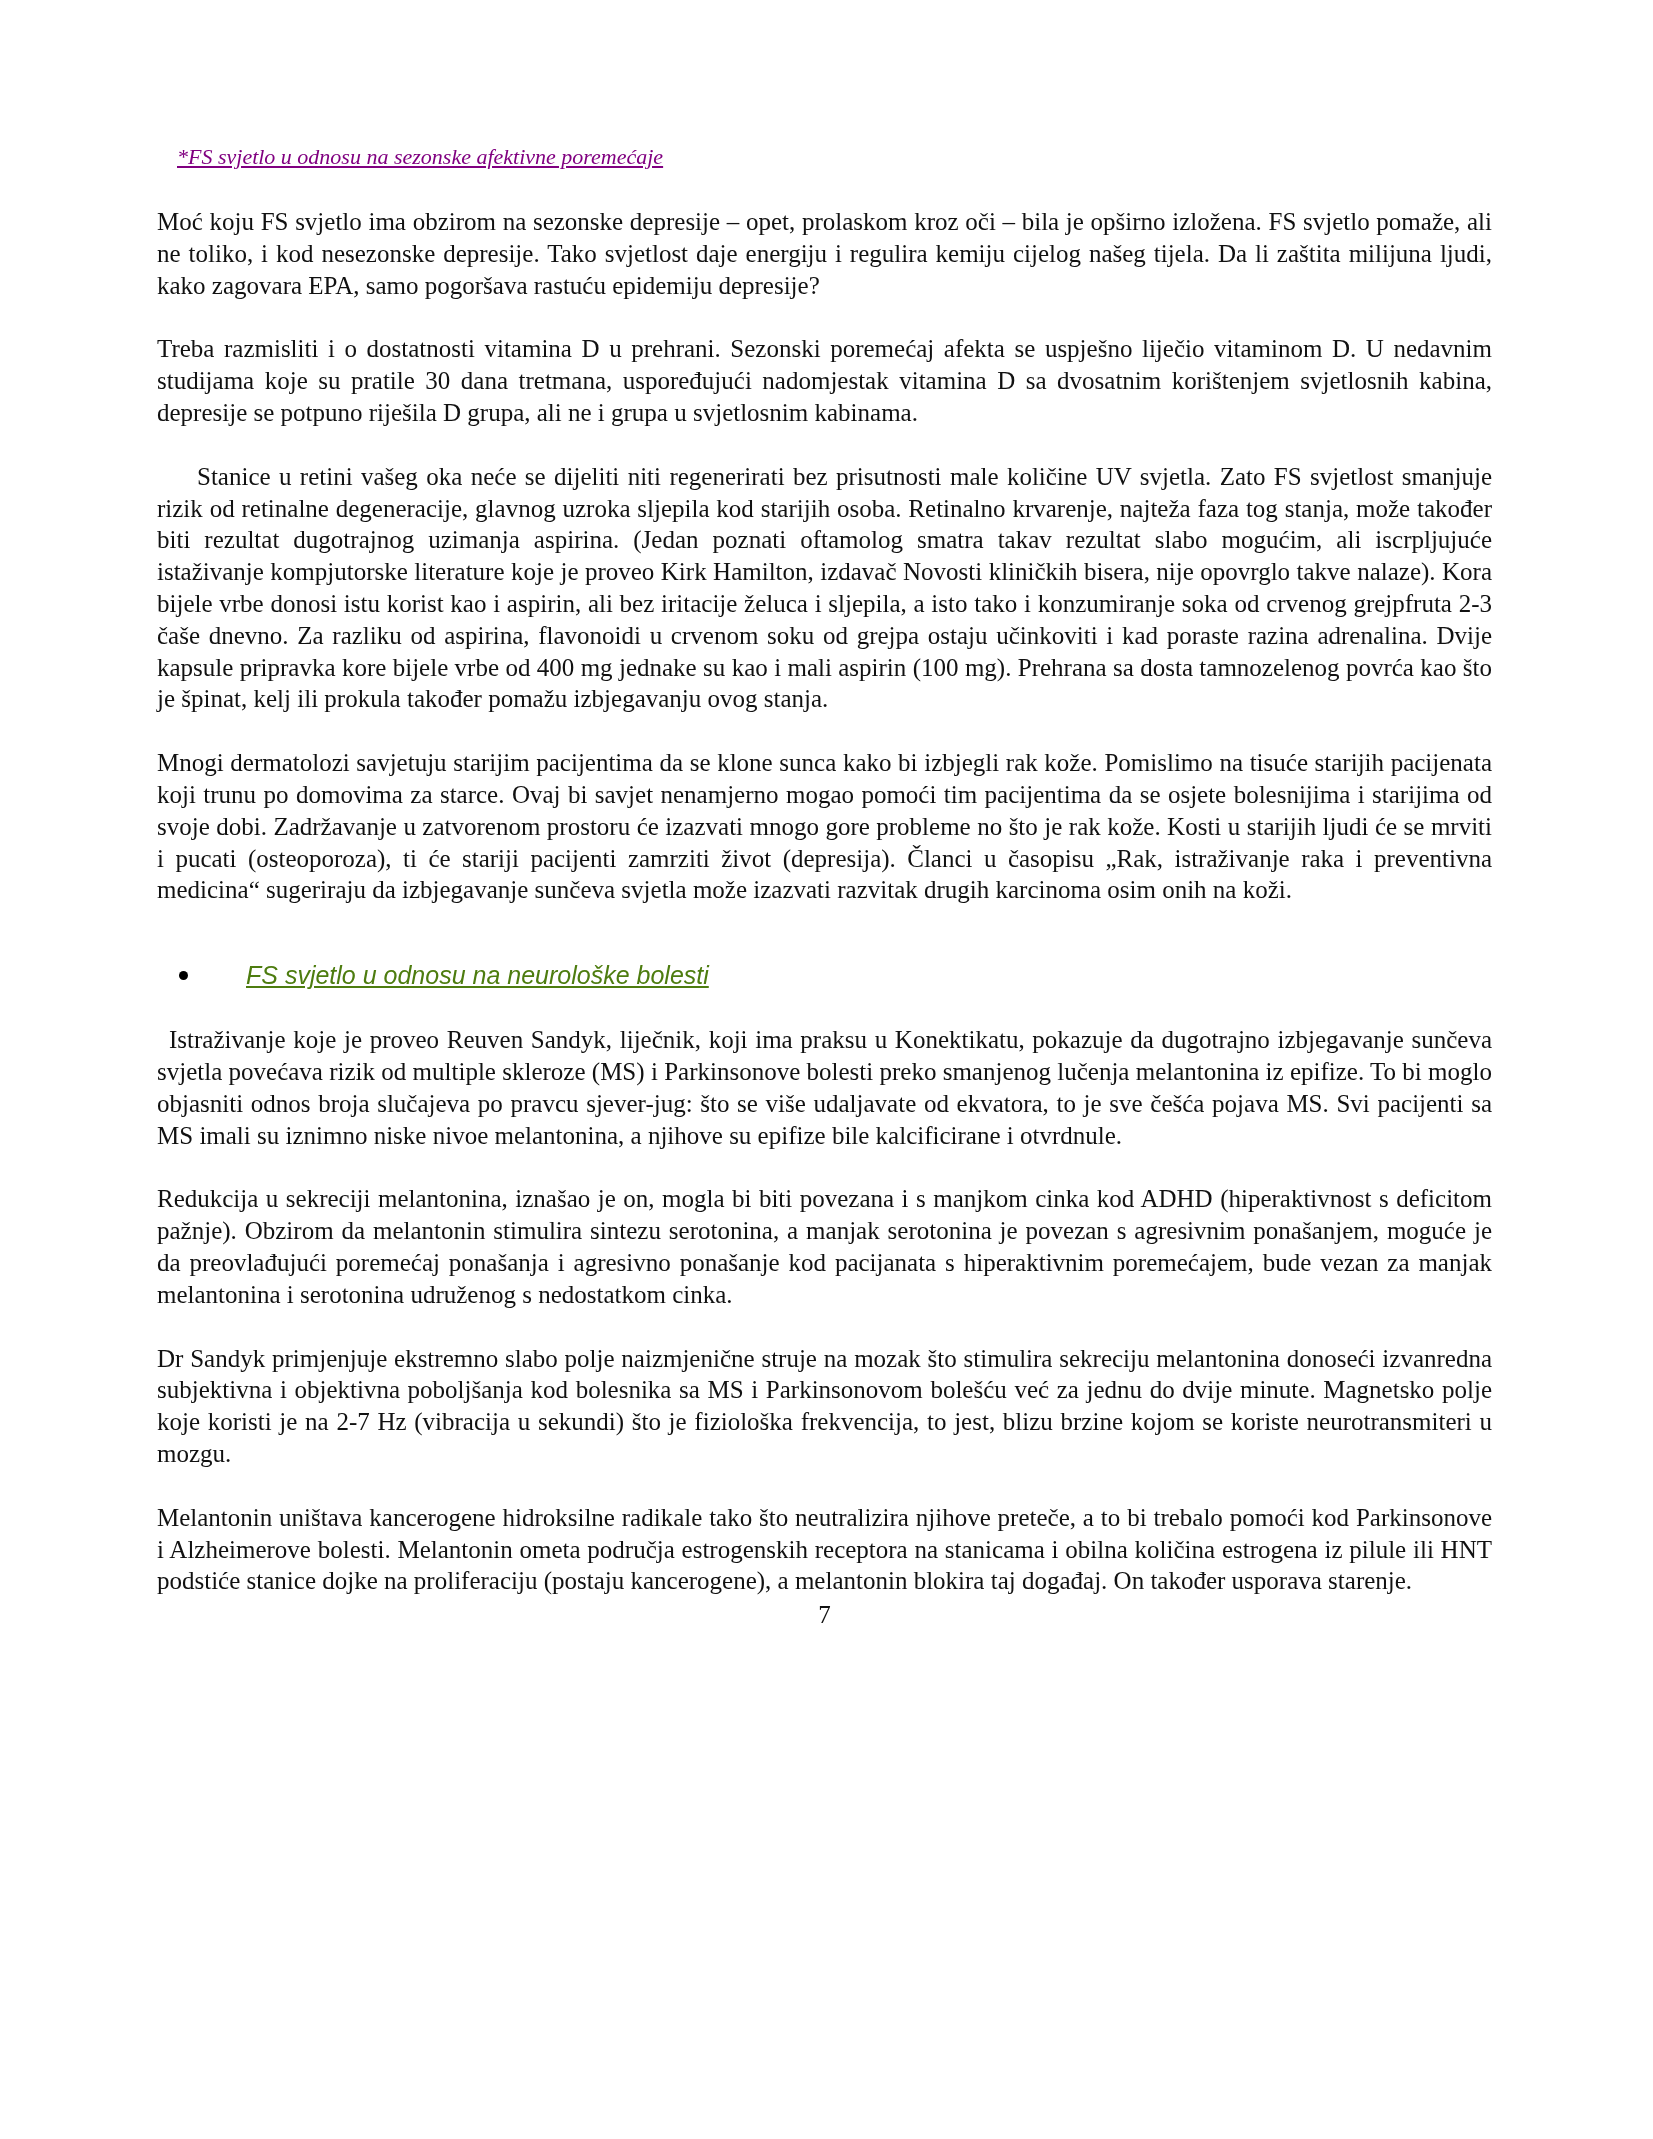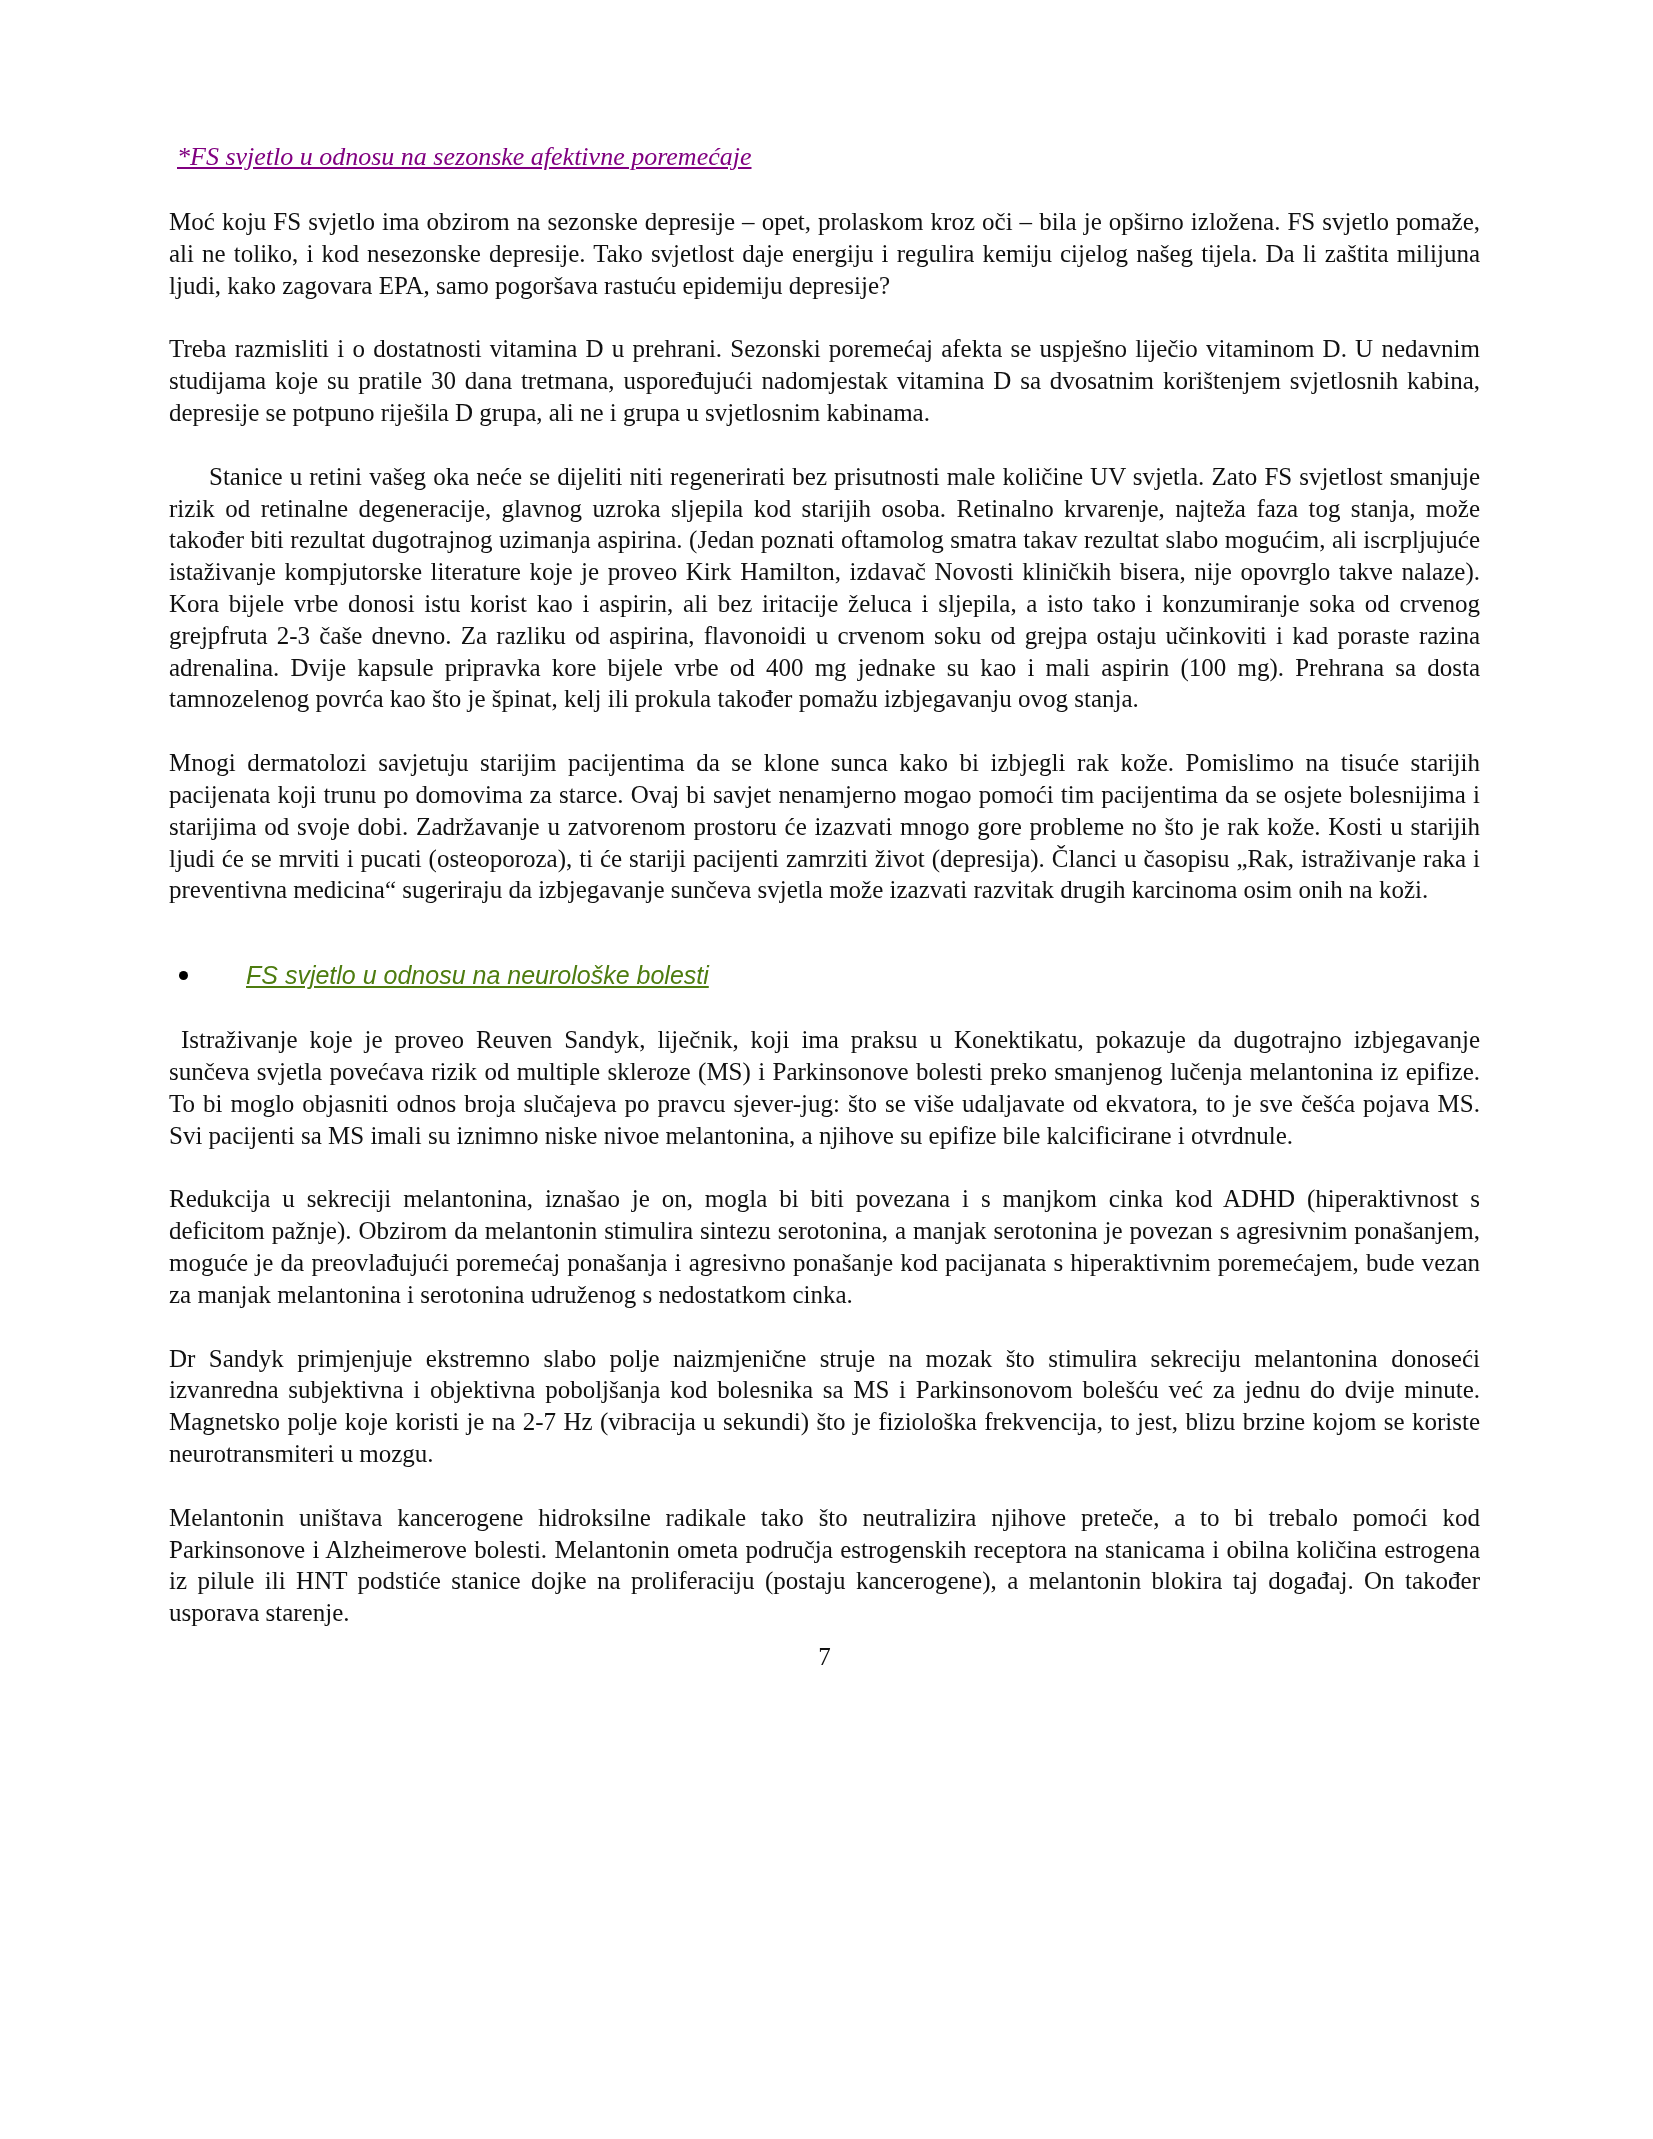--- a/index.html
+++ b/index.html
@@ -4,30 +4,30 @@
 <style>
   html, body { margin:0; padding:0; background:#ffffff; }
   body { width:1653px; height:2139px; position:relative; overflow:hidden; }
   .page {
     position:absolute; left:157px; top:140px; width:1335px;
     font-family:"Liberation Serif", "DejaVu Serif", serif;
     font-size:25px; line-height:31.8px; color:#111111;
   }
   .h-purple {
     font-family:"Liberation Serif", serif; font-style:italic;
-    color:#800080; text-decoration:underline; font-size:26px;
+    color:#800080; text-decoration:underline; font-size:22px;
     margin:0 0 0 20px; line-height:34px;
   }
   .h-blue-row { display:flex; align-items:center; margin-top:52px; }
   .bullet { width:9px; height:9px; border-radius:50%; background:#000; margin-left:22px; margin-right:58px; }
   .h-blue {
     font-family:"Liberation Sans", sans-serif; font-style:italic;
     color:#4d7c0f; text-decoration:underline; font-size:25px; line-height:34px;
   }
-  p { margin:12px; text-align:justify; }
+  p { margin:0; text-align:justify; }
   .gap-first { margin-top:32px; }
   .gap { margin-top:32px; }
   .indent { text-indent:40px; }
   .indent-s { text-indent:12px; }
   .pagenum { text-align:center; margin-top:2px; }
 </style>
 </head>
 <body>
 
 <div class="page">

